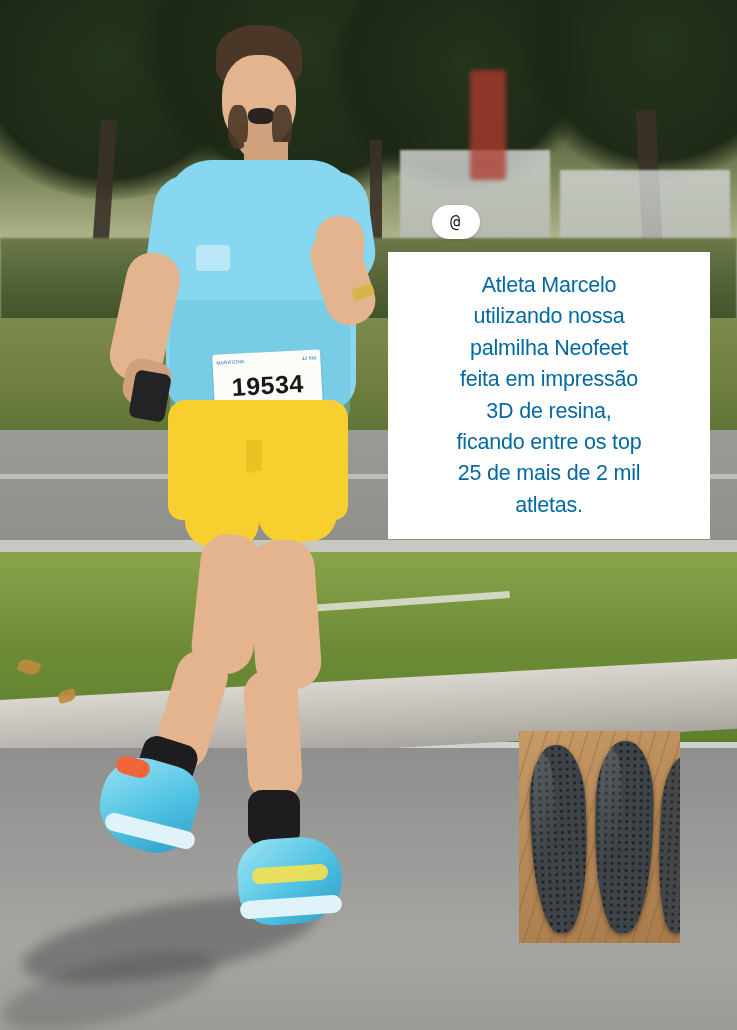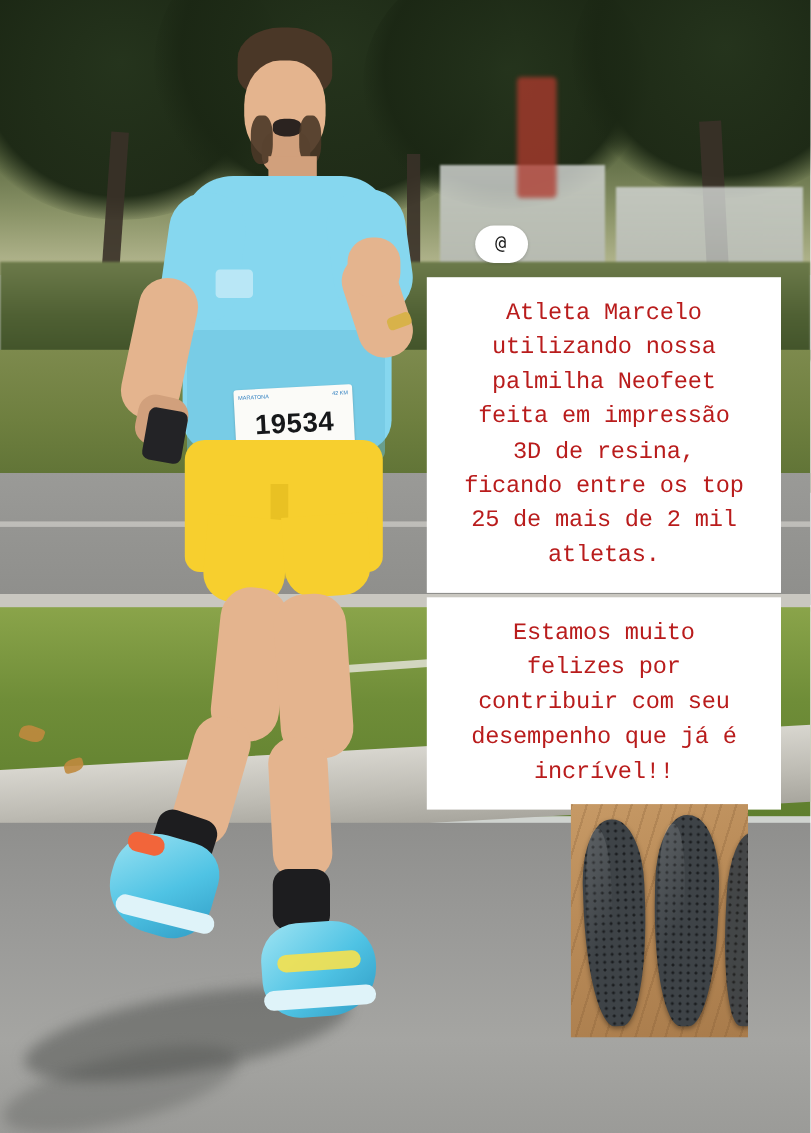--- a/index.html
+++ b/index.html
@@ -148,22 +148,22 @@
     align-items: center;
     justify-content: center;
     width: 18px; height: 18px;
     font-size: 17px;
     color: #1b1b1b;
   }
 
   .text-card {
     position: absolute;
     background: #ffffff;
-    font-family: Liberation Mono, monospace;
-    color: #b91c1c;
+    font-family: Liberation Sans, sans-serif;
+    color: #0369a1;
     text-align: center;
     line-height: 1.46;
     letter-spacing: -0.2px;
     white-space: pre-line;
   }
   #card-1 {
     left: 388px; top: 252px; width: 310px;
     padding: 18px 6px 18px 6px;
     font-size: 21.5px;
   }
@@ -349,25 +349,20 @@
   </div>
 
   <div class="text-card" id="card-1">Atleta Marcelo
 utilizando nossa
 palmilha Neofeet
 feita em impressão
 3D de resina,
 ficando entre os top
 25 de mais de 2 mil
 atletas.</div>
-  <div class="text-card" id="card-2">Estamos muito
-felizes por
-contribuir com seu
-desempenho que já é
-incrível!!</div>
 
   <div class="insole-photo">
     <div class="wood-grain"></div>
 
     <div class="insole" style="left:12px; top:14px; width:56px; height:188px; transform:rotate(-2deg);">
       <div class="insole-mesh"></div>
       <div class="insole-hl"></div>
     </div>
 
     <div class="insole" style="left:76px; top:10px; width:58px; height:192px; transform:rotate(1deg);">

